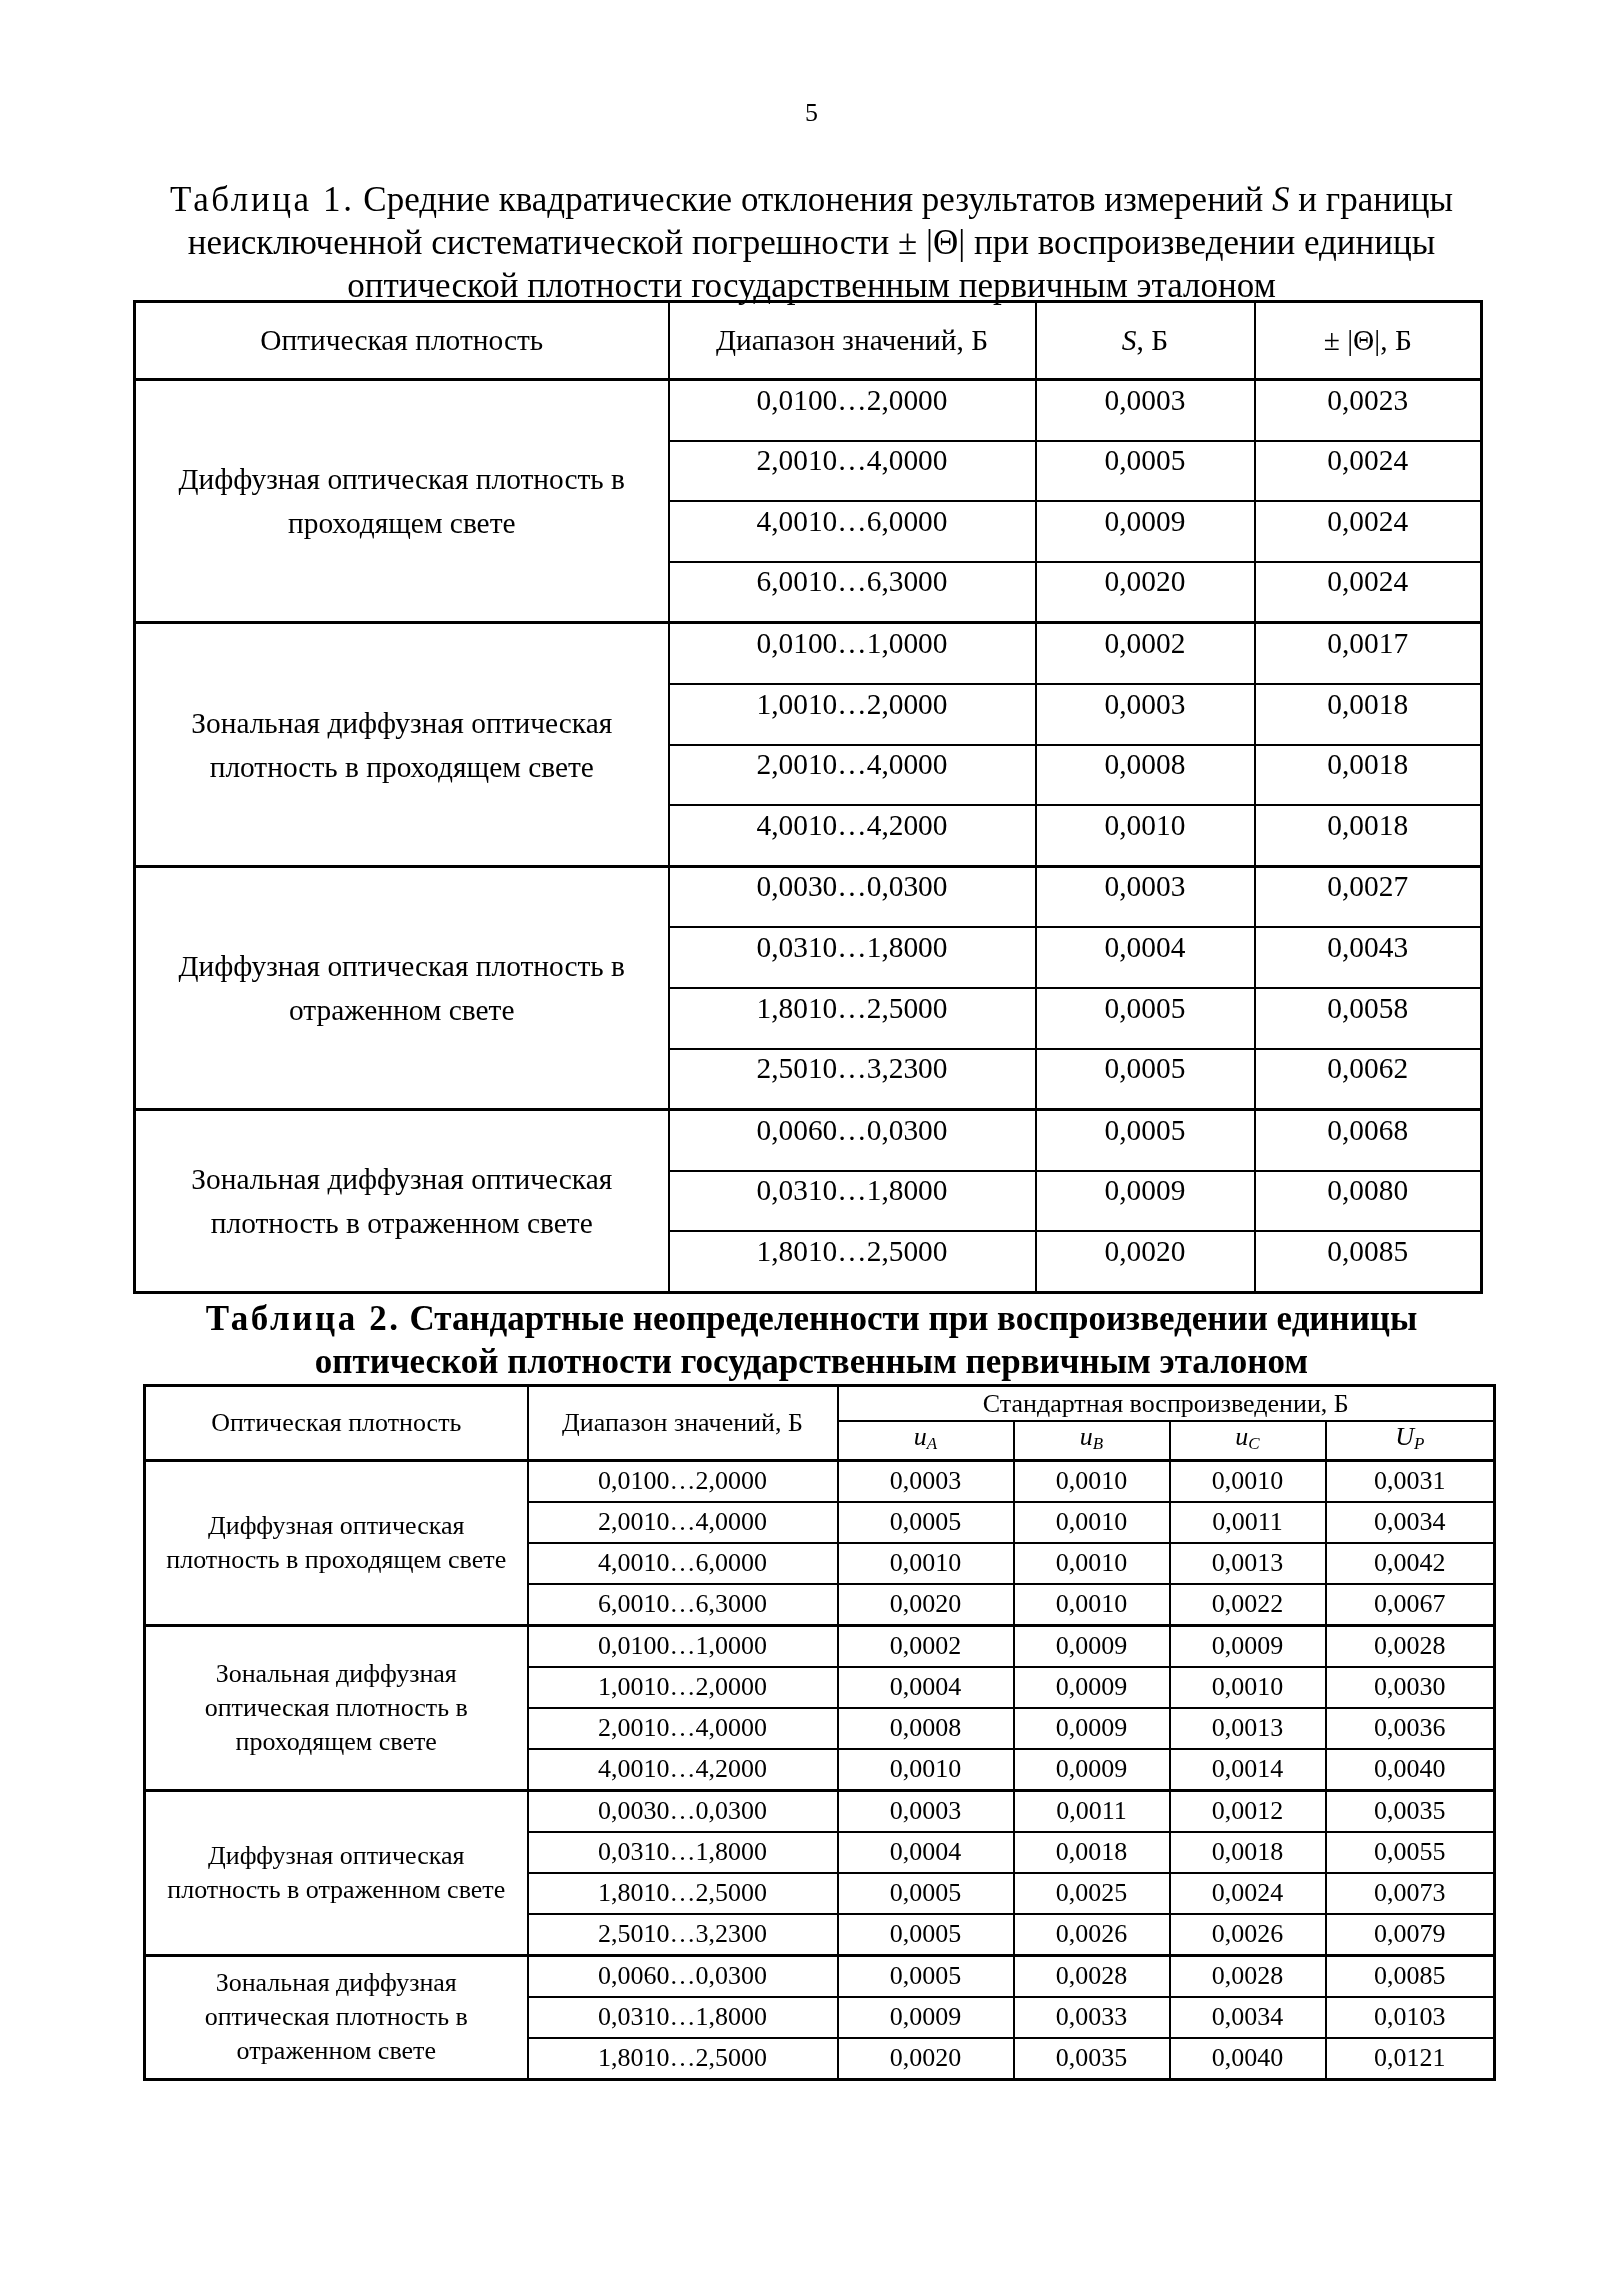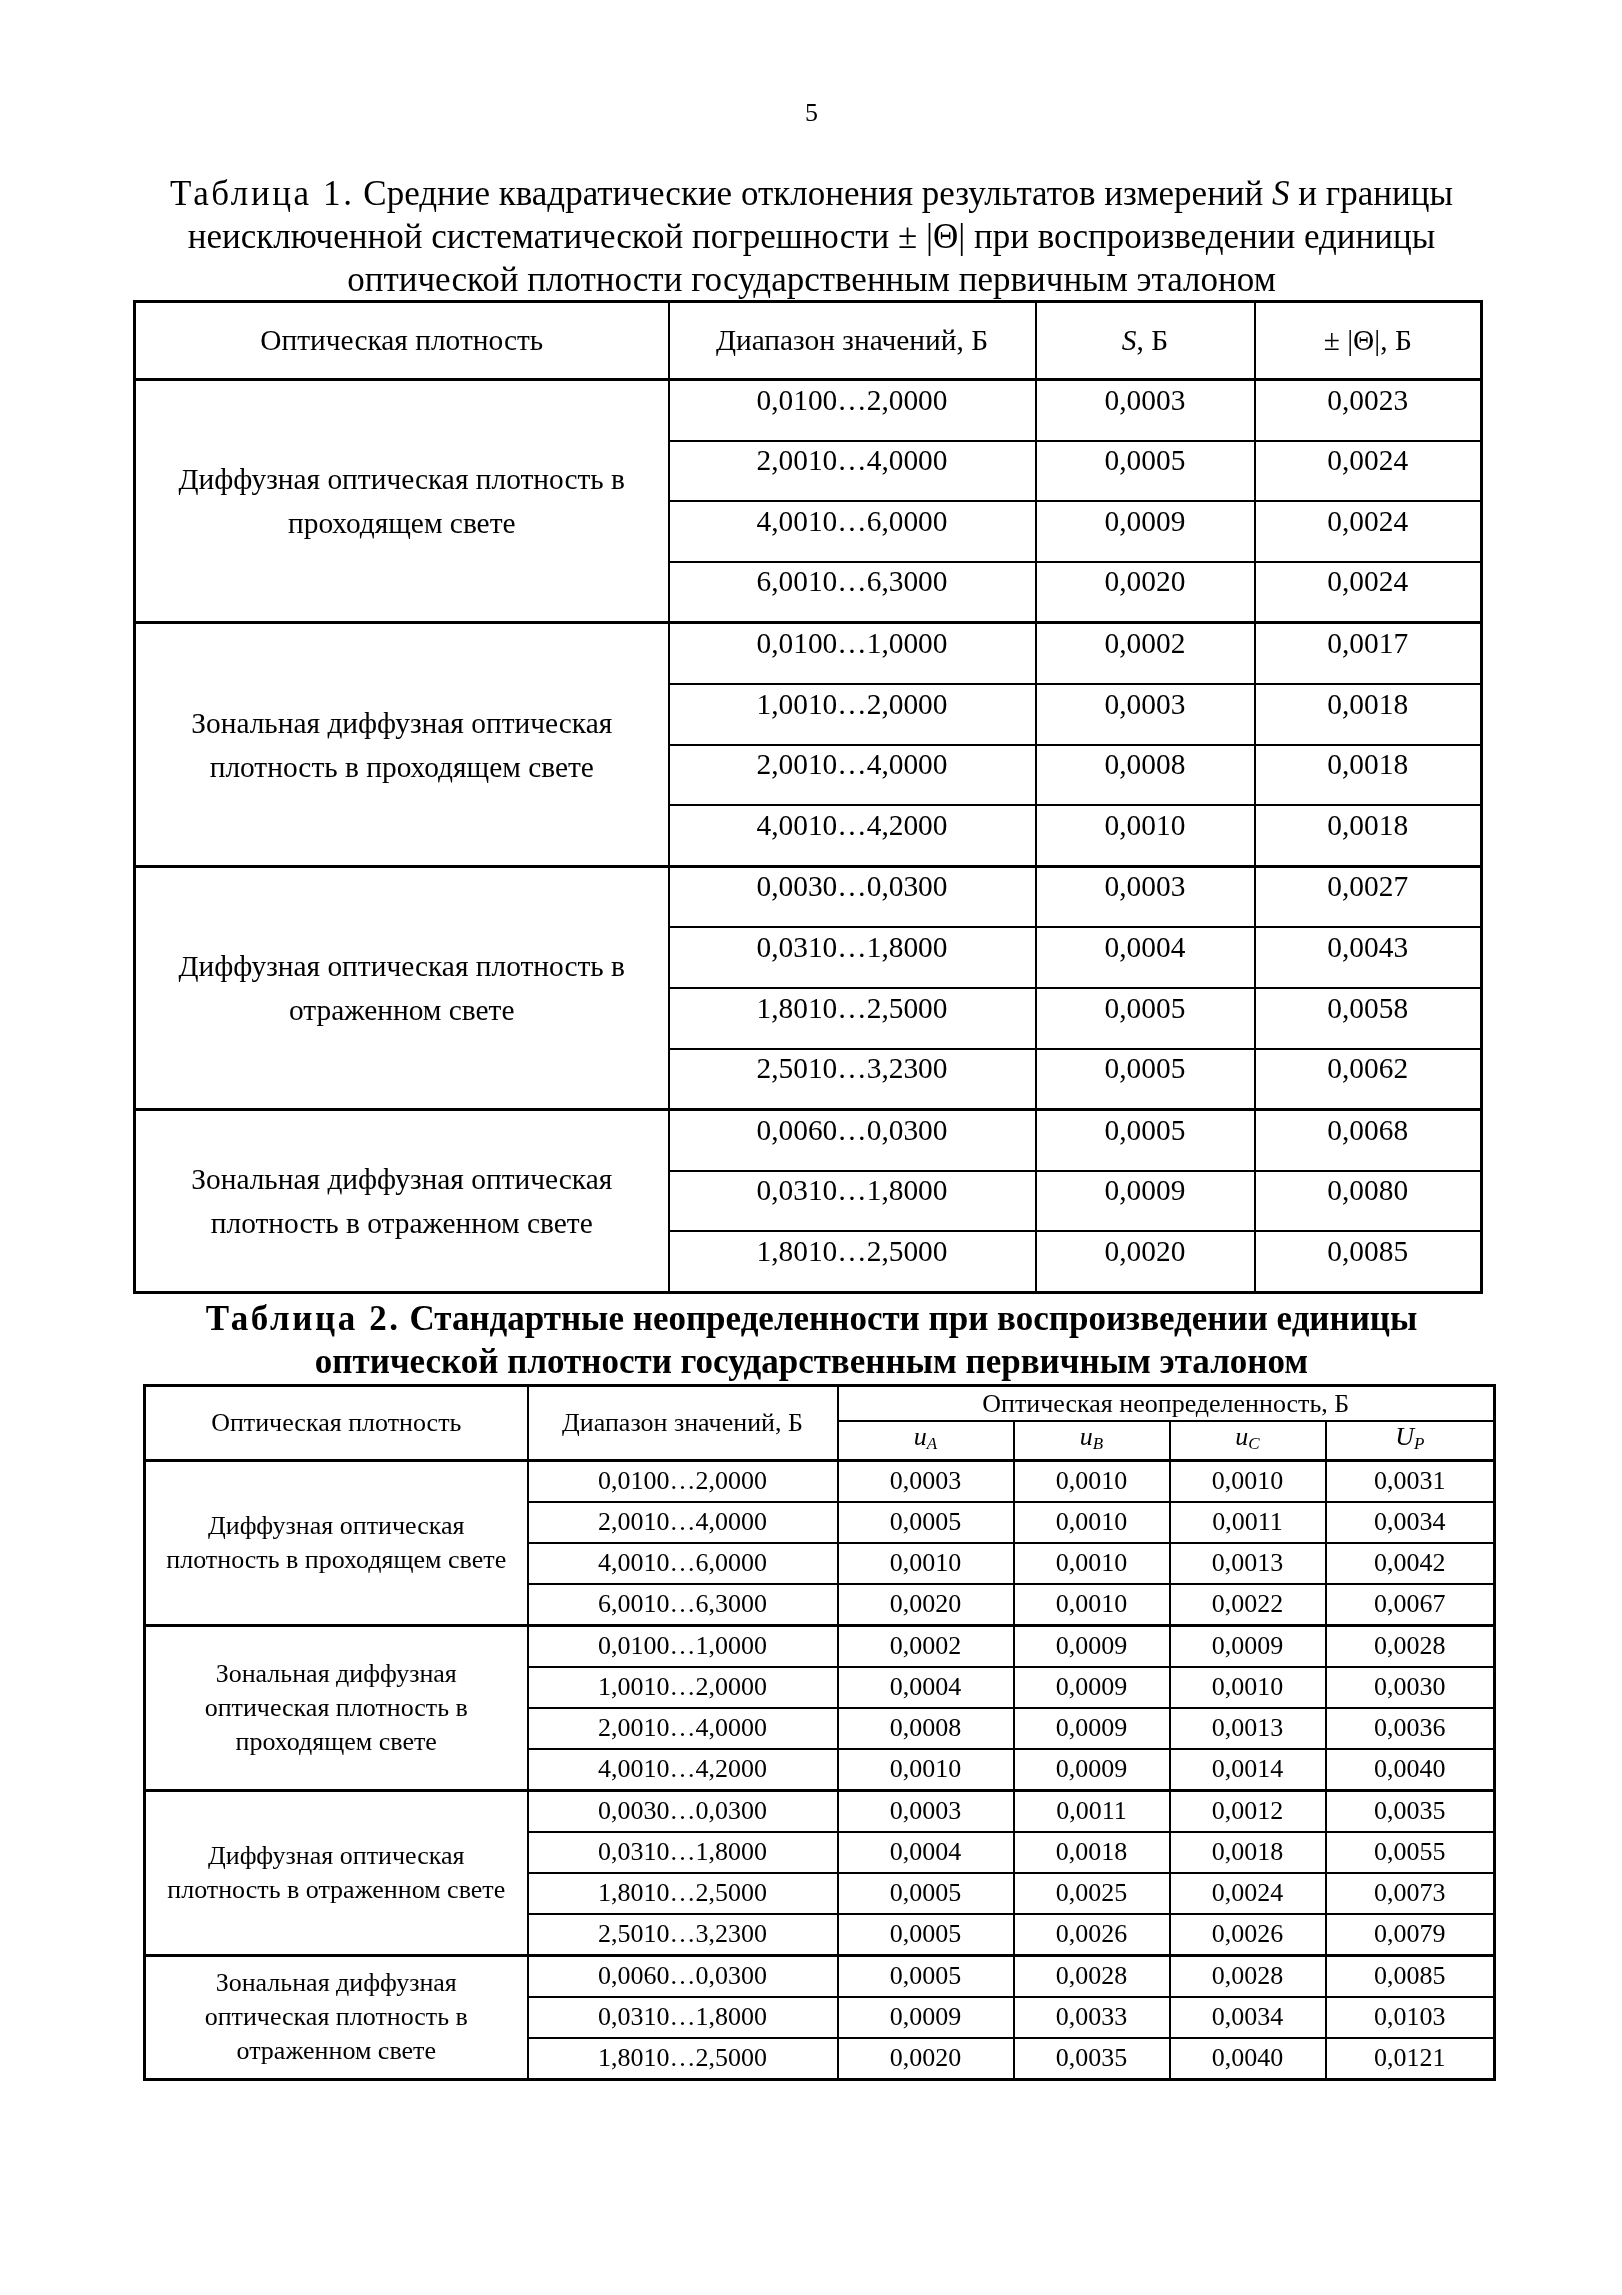--- a/index.html
+++ b/index.html
@@ -1,21 +1,21 @@
 <!DOCTYPE html>
 <html style="font-size:10.5px"><head>
 <meta charset="utf-8">
 <style>
   html, body { margin: 0; padding: 0; background: #ffffff; }
   body { width: 1623px; height: 2295px; position: relative; overflow: hidden;
          font-family: "Liberation Serif", "DejaVu Serif", serif; color: #000; }
   .page-number { position: absolute; left: 0; width: 1623px; top: 98px; text-align: center; font-size: 26px; }
   .caption { position: absolute; left: 131px; width: 1361px; text-align: center; font-size: 35px; line-height: 43px; }
   .caption .it { font-style: italic; }
-  #cap1 { top: 172px; }
+  #cap1 { top: 178px; }
   #cap2 { top: 1297px; font-weight: bold; }
   .lbl { letter-spacing: 2.6px; }
 
   table.t { position: absolute; border-collapse: collapse; table-layout: fixed; }
   table.t td, table.t th { border: 2px solid #000; text-align: center; padding: 0; font-weight: normal; }
 
   #t1 { left: 133px; top: 300px; width: 1347px; font-size: 29.4px; }
   #t1 th { height: 75px; vertical-align: middle; }
   #t1 td { height: 56px; vertical-align: top; padding-top: 2.6px; line-height: 33px; }
   #t1 td.grp { vertical-align: middle; padding: 0 10.5px; line-height: 44px; }
@@ -146,21 +146,21 @@
       <col style="width:310px">
       <col style="width:176px">
       <col style="width:156px">
       <col style="width:156px">
       <col style="width:169px">
   </colgroup>
   <thead>
     <tr class="h1">
       <th rowspan="2">Оптическая плотность</th>
       <th rowspan="2">Диапазон значений, Б</th>
-      <th colspan="4">Оптическая неопределенность, Б</th>
+      <th colspan="4">Стандартная воспроизведении, Б</th>
     </tr>
     <tr class="h2">
       <th><span>u</span><sub>A</sub></th>
       <th><span>u</span><sub>B</sub></th>
       <th><span>u</span><sub>C</sub></th>
       <th><span>U</span><sub>P</sub></th>
     </tr>
   </thead>
   <tbody id="t2body">
       <tr class="gstart">

